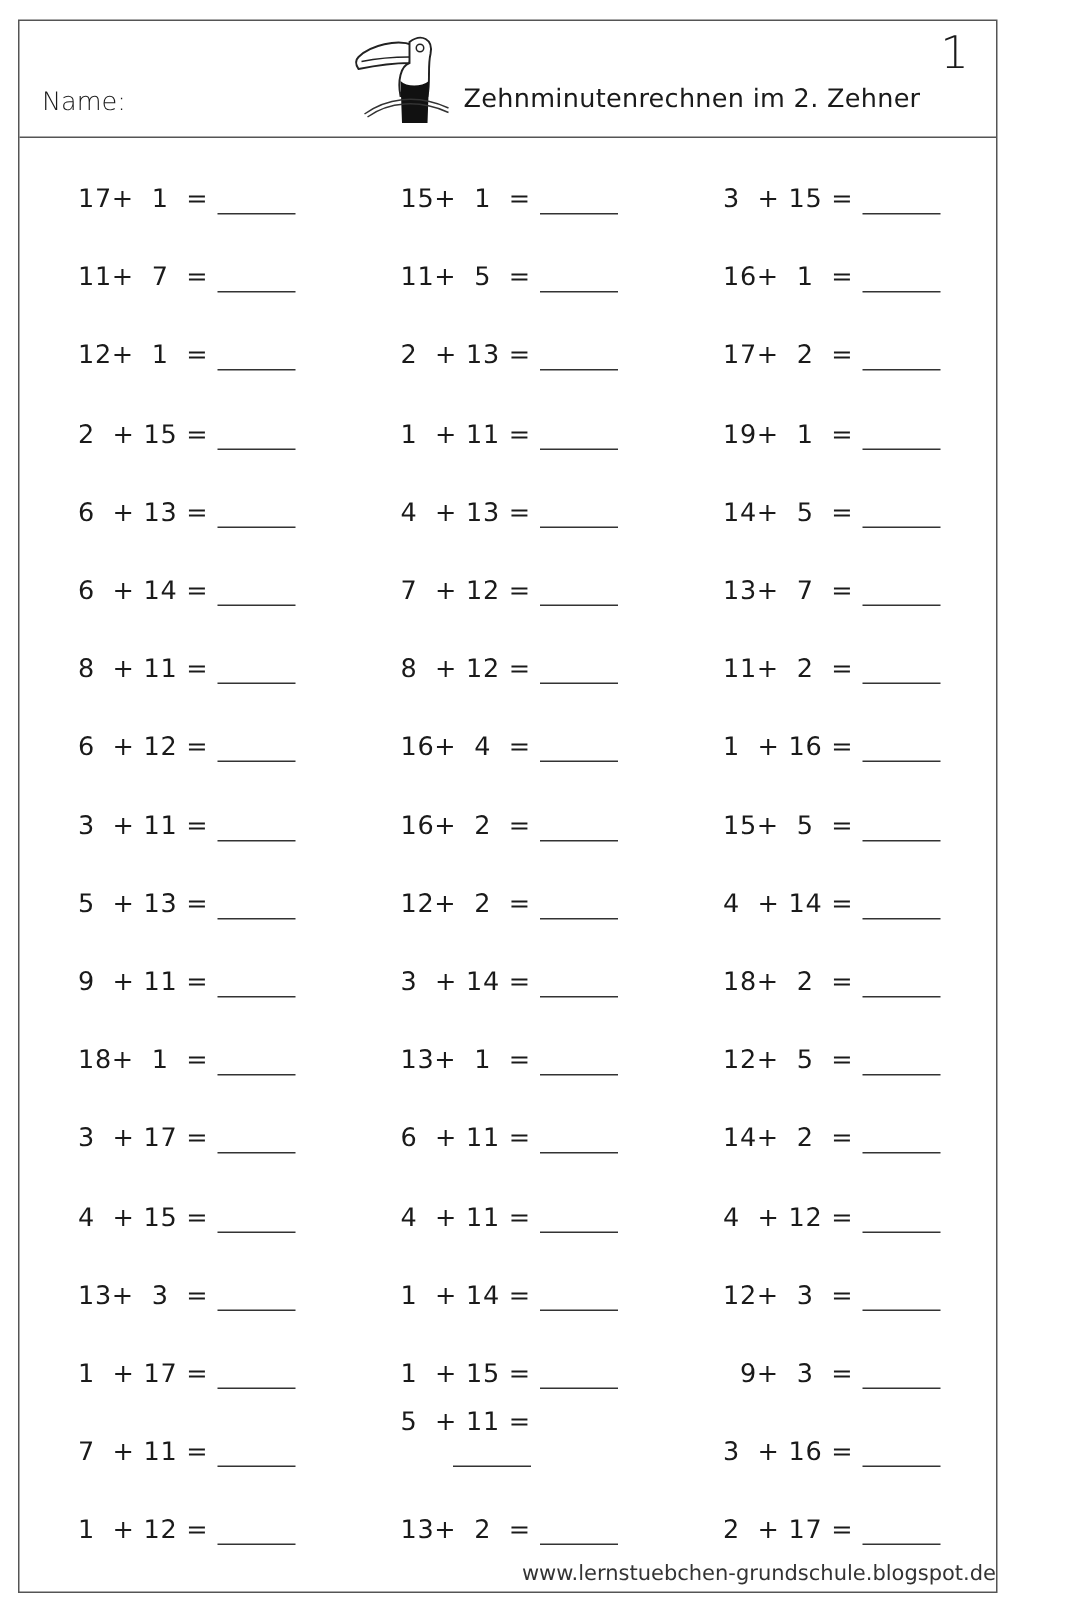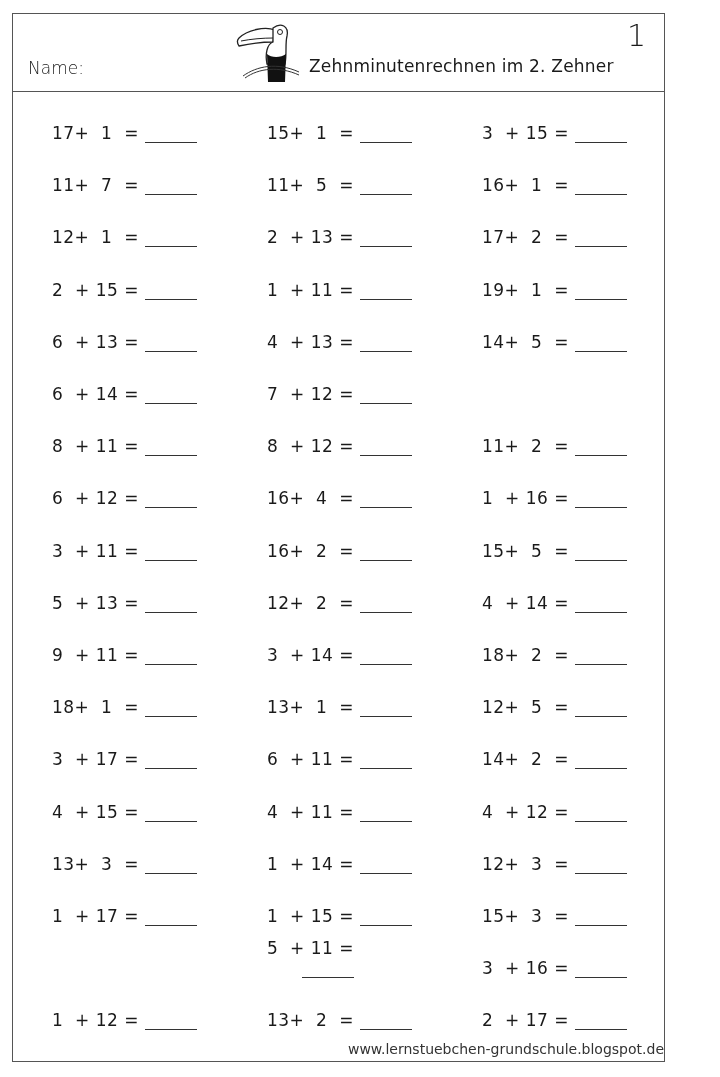--- a/index.html
+++ b/index.html
@@ -114,20 +114,24 @@
       </div>
       <div class="row" style="top: 273px;">
         <div class="task" style="left: 14px;">
           <span class="expr">6  + 14 =</span>
           <span class="blank"></span>
         </div>
         <div class="task" style="left: 229px;">
           <span class="expr">7  + 12 =</span>
           <span class="blank"></span>
         </div>
+        <div class="task" style="left: 444px;">
+          <span class="expr">13+  7  =</span>
+          <span class="blank"></span>
+        </div>
       </div>
       <div class="row" style="top: 325.2px;">
         <div class="task" style="left: 14px;">
           <span class="expr">8  + 11 =</span>
           <span class="blank"></span>
         </div>
         <div class="task" style="left: 229px;">
           <span class="expr">8  + 12 =</span>
           <span class="blank"></span>
         </div>
@@ -251,25 +255,29 @@
       <div class="row" style="top: 795px;">
         <div class="task" style="left: 14px;">
           <span class="expr">1  + 17 =</span>
           <span class="blank"></span>
         </div>
         <div class="task" style="left: 229px;">
           <span class="expr">1  + 15 =</span>
           <span class="blank"></span>
         </div>
         <div class="task" style="left: 444px;">
-          <span class="expr">15+  3  =</span>
+          <span class="expr">9+  3  =</span>
           <span class="blank"></span>
         </div>
       </div>
       <div class="row" style="top: 847.2px;">
+        <div class="task" style="left: 14px;">
+          <span class="expr">7  + 11 =</span>
+          <span class="blank"></span>
+        </div>
         <div class="task" style="left: 229px; flex-direction: column;">
           <span class="expr">5  + 11 =</span>
           <span class="blank"></span>
         </div>
         <div class="task" style="left: 444px;">
           <span class="expr">3  + 16 =</span>
           <span class="blank"></span>
         </div>
       </div>
       <div class="row" style="top: 899.4px;">

